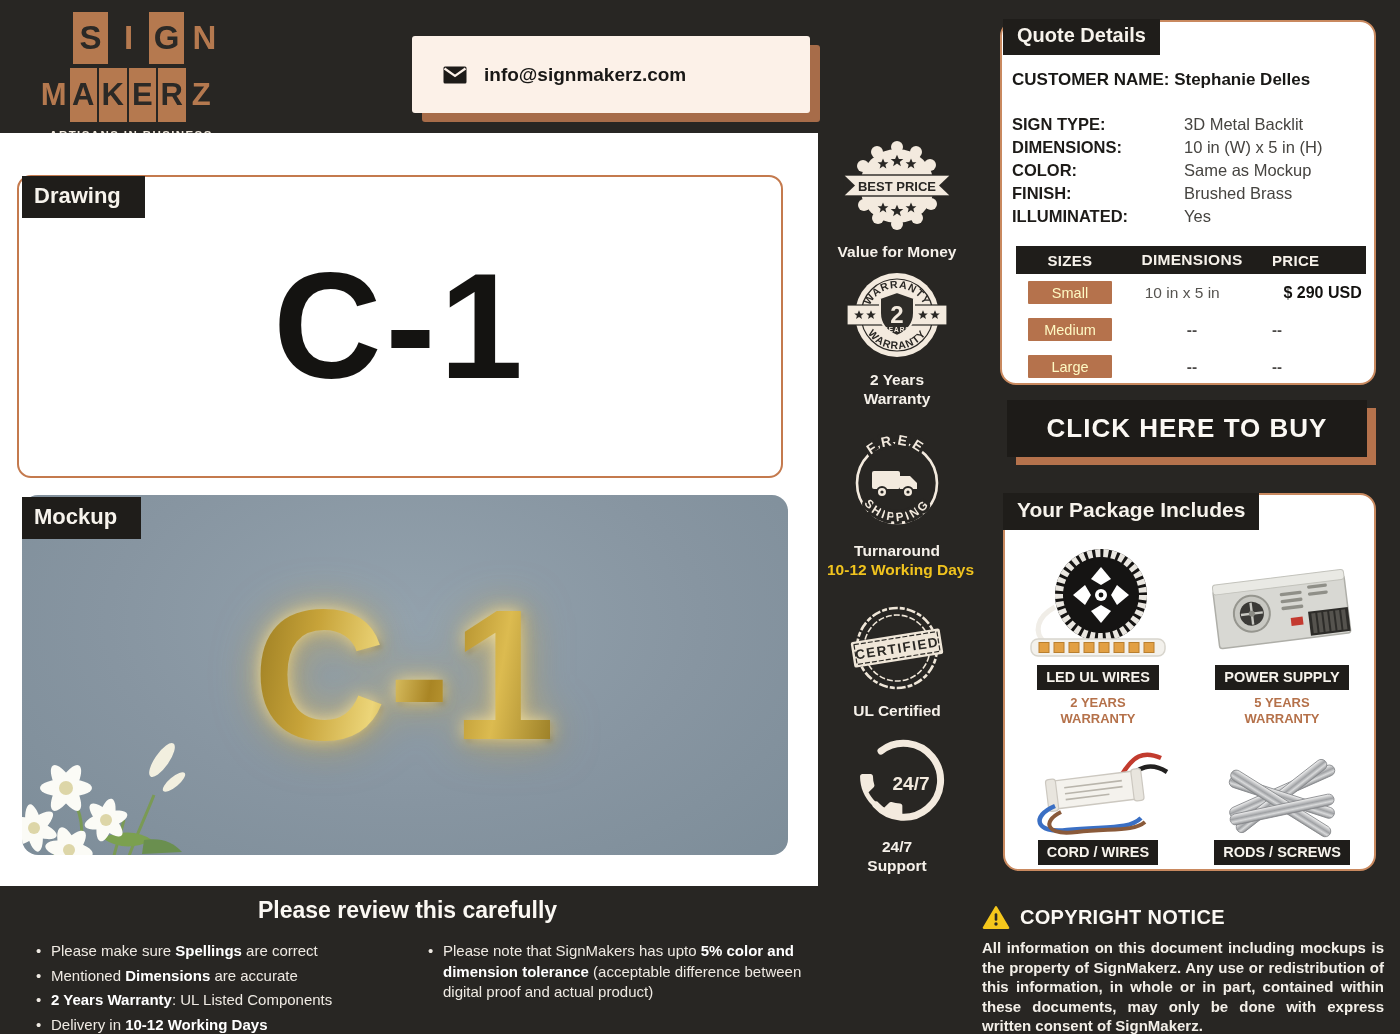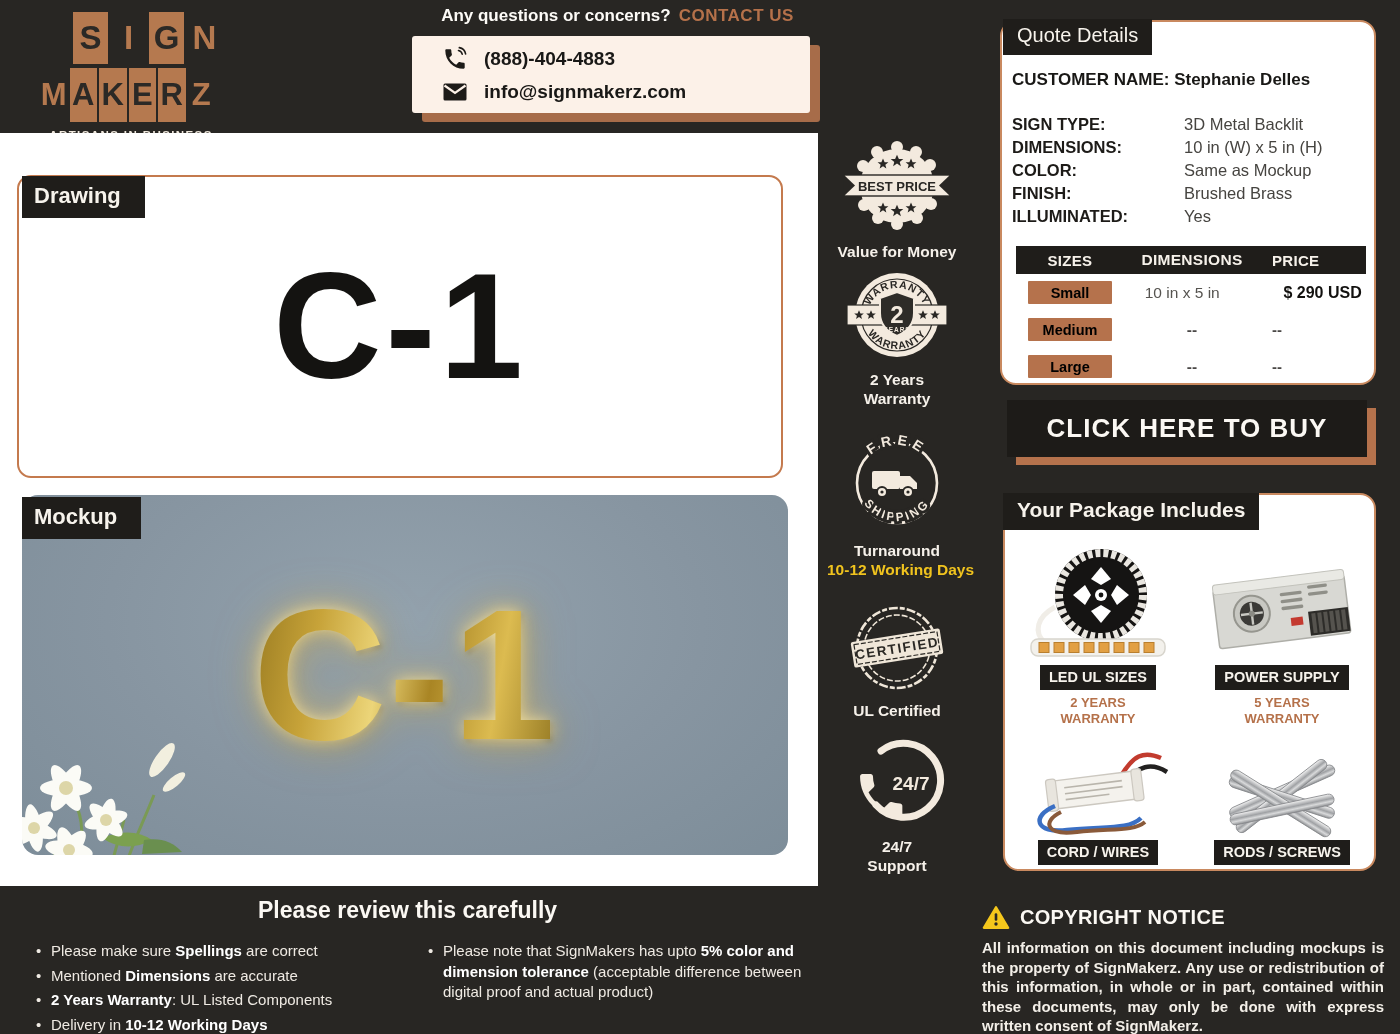--- a/index.html
+++ b/index.html
@@ -50,35 +50,35 @@
   
   .badge-block { position:absolute; left:827px; width:140px; text-align:center; }
   .badge-caption { color:#f6f1ea; font-weight:800; font-size:15.5px; line-height:19px; margin-top:4px; }
   .badge-caption .yellow { color:#f0c31e; white-space:nowrap; }
   svg text { font-family:"Liberation Sans","DejaVu Sans",sans-serif; }
 
   
   .quote-panel { position:absolute; left:1000px; top:20px; width:376px; height:365px; background:#ffffff;
                  border:2px solid #c9895f; border-radius:16px; }
   .quote-title { position:absolute; left:1003px; top:19px; background:#1f1d1a; color:#f7f3ec;
-                 font-weight:400; font-size:20px; padding:5px 14px 8px; z-index:5; }
+                 font-weight:700; font-size:20px; padding:5px 14px 8px; z-index:5; }
   .quote-body { position:absolute; left:1012px; top:70px; width:356px; }
   .customer-line { font-weight:800; font-size:17px; color:#191816; margin-bottom:23px; }
   .quote-row { display:flex; font-size:16.5px; line-height:23px; }
   .quote-row .ql { width:172px; font-weight:800; color:#1d1b18; }
   .quote-row .qv { color:#464440; }
 
   .sizes-table { position:absolute; left:1016px; top:246px; width:350px; font-size:15px; }
   .st-head { display:flex; background:#1f1d1a; color:#f6f1ea; font-weight:800; height:28px;
              align-items:center; letter-spacing:.3px; }
   .st-row { display:flex; align-items:center; height:37px; }
   .c1 { width:96px; display:flex; justify-content:center;padding-left:12px; }
   .c2 { width:160px; text-align:center; color:#565450; font-size:15.5px; }
   .c3 { width:94px; text-align:left; }
-  .size-chip { background:#b5724c; color:#000000; font-weight:700; font-size:14.5px;
+  .size-chip { background:#b5724c; color:#fef9c3; font-weight:400; font-size:14.5px;
                width:112px; height:23px; display:flex; align-items:center; justify-content:center; border-radius:1px; }
   .price { font-weight:800; color:#12110f; font-size:16px;margin-left:31px; }
   .dash { font-weight:800; color:#4a4846; }
 
   .buy-btn { position:absolute; left:1007px; top:400px; width:360px; height:57px; background:#1d1b18;
              color:#fbf8f3; font-weight:800; font-size:26px; letter-spacing:1px; border:none;
              box-shadow:9px 8px 0 0 #b5724c; cursor:pointer; font-family:inherit; }
 
   
   .package-panel { position:absolute; left:1003px; top:493px; width:373px; height:378px; background:#fff;
@@ -121,33 +121,22 @@
       <span class="logo-cell">M</span>
       <span class="logo-cell tile">A</span>
       <span class="logo-cell tile">K</span>
       <span class="logo-cell tile">E</span>
       <span class="logo-cell tile">R</span>
       <span class="logo-cell">Z</span>
     </div>
     <div class="logo-tagline">ARTISANS IN BUSINESS</div>
   </div>
 
-  <div class="header-question">
-    <span>Any questions or concerns?</span><span class="contact-us">CONTACT US</span>
-  </div>
 
   <div class="contact-card">
-    <div class="contact-row">
-      <svg width="26" height="26" viewBox="0 0 26 26">
-        <path fill="#1d1b18" d="M7.2 11.7c1.5 3 4 5.5 7 7l2.4-2.4c.3-.3.8-.4 1.1-.2 1.2.4 2.5.6 3.9.6.6 0 1.1.5 1.1 1.1v3.8c0 .6-.5 1.1-1.1 1.1C11.3 22.7 3.3 14.7 3.3 4.4c0-.6.5-1.1 1.1-1.1h3.8c.6 0 1.1.5 1.1 1.1 0 1.3.2 2.6.6 3.9.1.4 0 .8-.3 1.1L7.2 11.7z"></path>
-        <path fill="none" stroke="#1d1b18" stroke-width="1.6" stroke-linecap="round" d="M16.5 4.5c1.8.4 3.3 1.9 3.7 3.7"></path>
-        <path fill="none" stroke="#1d1b18" stroke-width="1.6" stroke-linecap="round" d="M17.3 1.6c3.2.6 5.7 3.1 6.3 6.3"></path>
-      </svg>
-      <span>(888)-404-4883</span>
-    </div>
     <div class="contact-row">
       <svg width="26" height="22" viewBox="0 0 26 22">
         <rect x="1.5" y="2.5" width="23" height="17" rx="1.5" fill="#1d1b18"></rect>
         <path fill="none" stroke="#fcf1e8" stroke-width="2.2" d="M2.5 4.5 L13 12 L23.5 4.5"></path>
       </svg>
       <span>info@signmakerz.com</span>
     </div>
   </div>
 
   <div class="main-left"></div>
@@ -406,21 +395,21 @@
           <rect x="16" y="95.5" width="10" height="10"></rect>
             <rect x="31" y="95.5" width="10" height="10"></rect>
           <rect x="46" y="95.5" width="10" height="10"></rect>
             <rect x="61" y="95.5" width="10" height="10"></rect>
           <rect x="76" y="95.5" width="10" height="10"></rect>
             <rect x="91" y="95.5" width="10" height="10"></rect>
           <rect x="106" y="95.5" width="10" height="10"></rect>
             <rect x="121" y="95.5" width="10" height="10"></rect>
         </g>
       </svg>
-      <div class="pkg-label">LED UL SIZES</div>
+      <div class="pkg-label">LED UL WIRES</div>
       <div class="pkg-warranty">
         <div>2 YEARS</div>
         <div>WARRANTY</div>
       </div>
     </div>
 
     <div class="pkg-item">
       <svg width="156" height="112" viewBox="0 0 156 112">
         <g transform="rotate(-7 78 60)">
           <rect x="12" y="30" width="132" height="58" rx="3" fill="#d8d8d3" stroke="#aeaea8" stroke-width="1.5"></rect>

